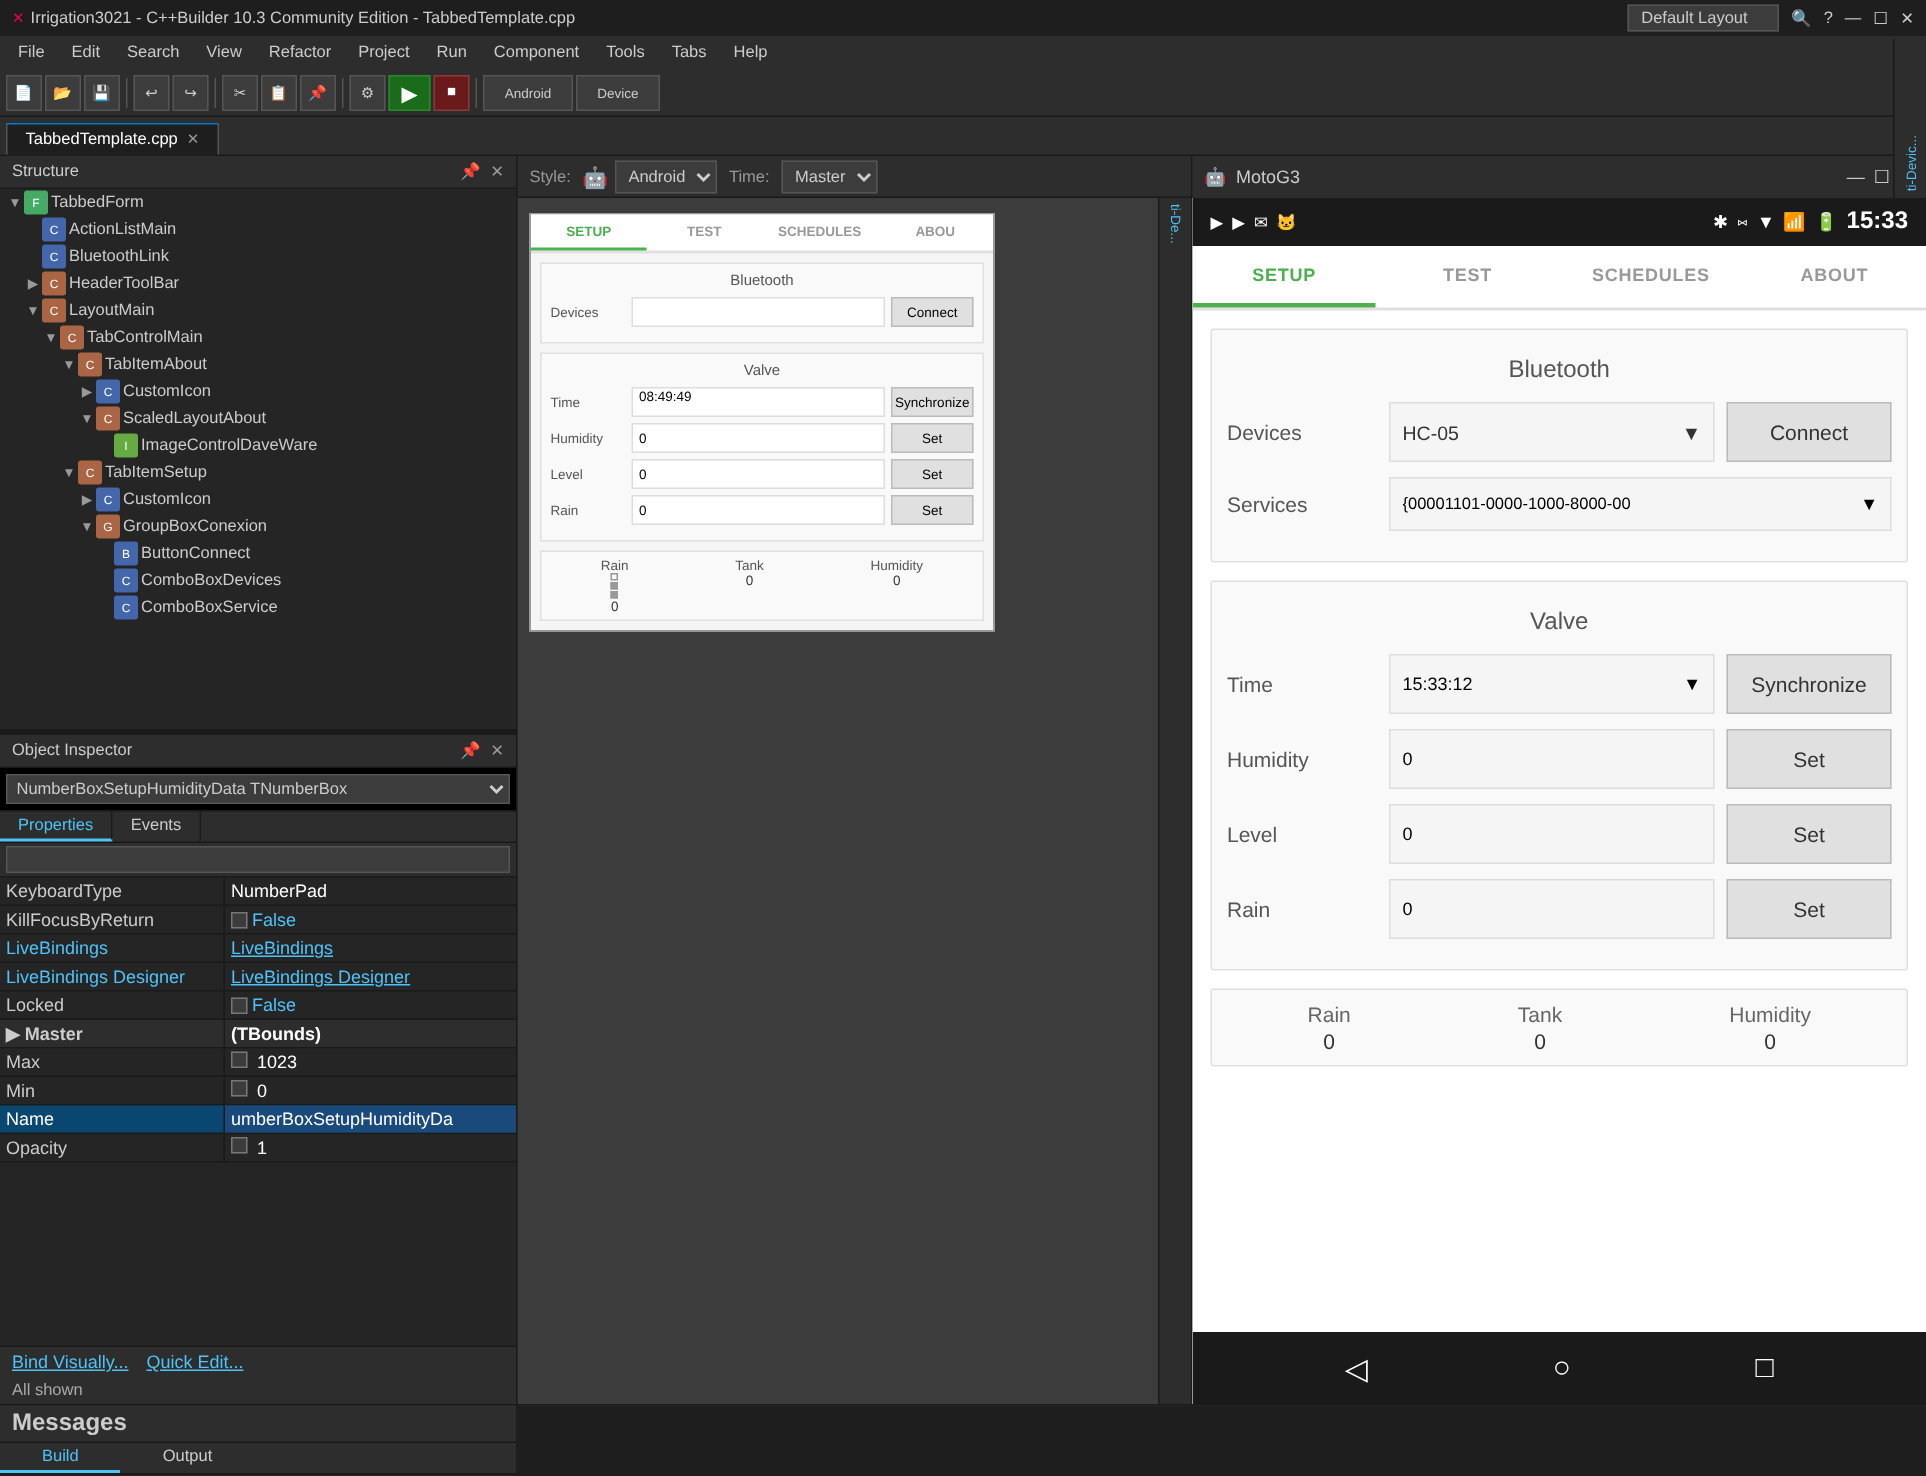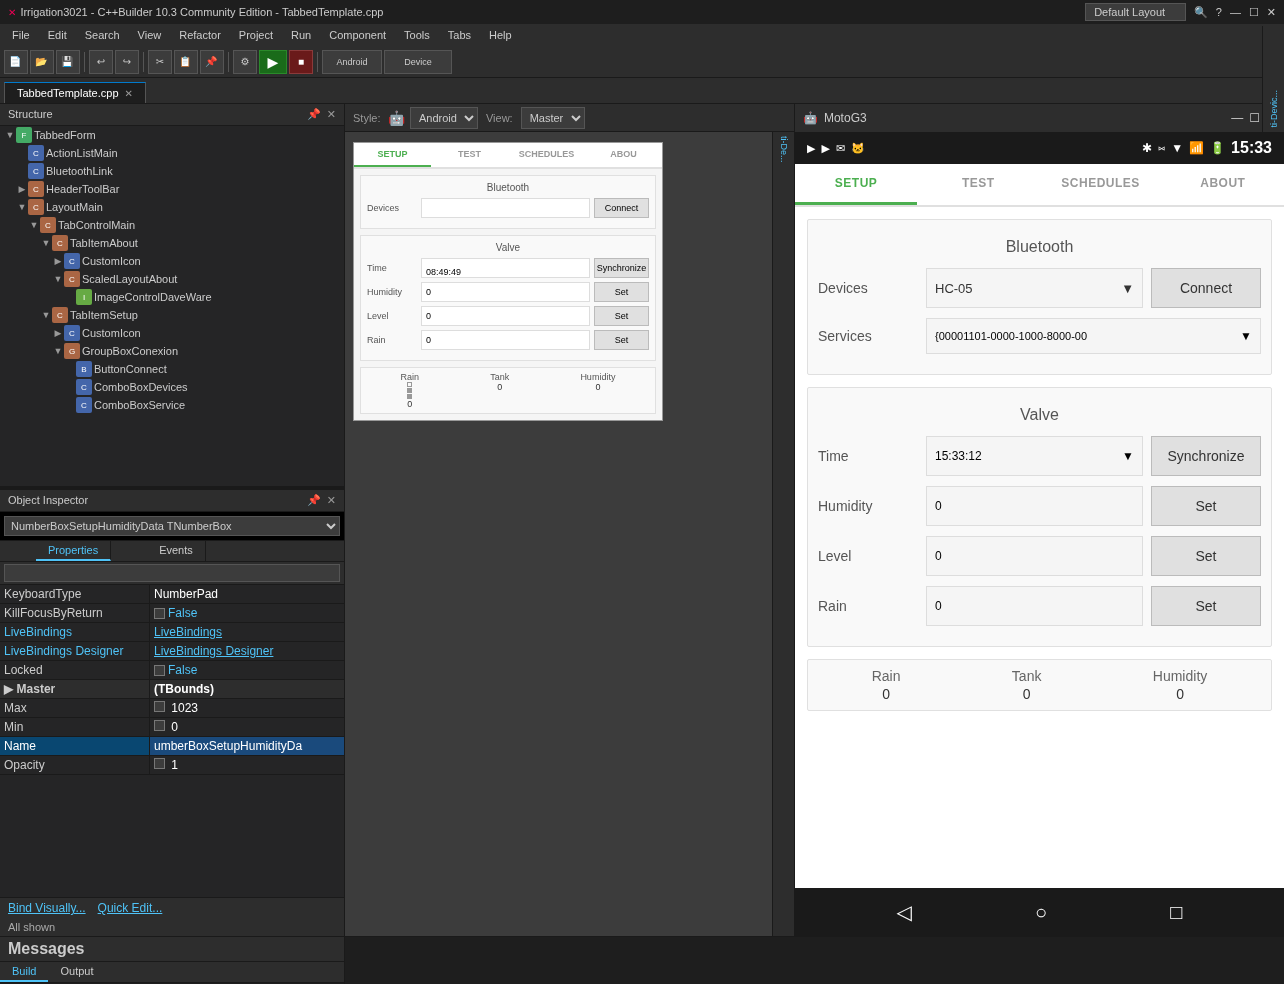--- a/index.html
+++ b/index.html
@@ -162,21 +162,20 @@
       display: flex;
       background: #2d2d2d;
       border-bottom: 1px solid #1a1a1a;
     }
     .oi-tab {
       padding: 3px 12px;
       font-size: 11px;
       color: #ccc;
       cursor: pointer;
       border-right: 1px solid #1a1a1a;
-      margin-left: 36px;
     }
     .oi-tab.active { color: #4fc3f7; border-bottom: 2px solid #4fc3f7; }
     .oi-search {
       padding: 2px 4px;
       background: #2d2d2d;
       border-bottom: 1px solid #1a1a1a;
       display: flex; align-items: center;
     }
     .oi-search input {
       flex: 1;
@@ -425,21 +424,21 @@
       color: #ccc;
       border-bottom: 1px solid #1a1a1a;
       font-weight: bold;
     }
     .messages-tabs {
       display: flex;
       background: #2d2d2d;
       border-bottom: 1px solid #1a1a1a;
     }
     .messages-tab {
-      padding: 3px 12px;
+      padding: 3px 28px;
       font-size: 11px;
       color: #ccc;
       cursor: pointer;
     }
     .messages-tab.active { color: #4fc3f7; border-bottom: 2px solid #4fc3f7; }
     .messages-content {
       flex: 1;
       overflow-y: auto;
       padding: 4px 6px;
       font-size: 11px;
@@ -502,21 +501,21 @@
   <div class="toolbar-sep"></div>
   <div class="toolbar-btn">✂</div>
   <div class="toolbar-btn">📋</div>
   <div class="toolbar-btn">📌</div>
   <div class="toolbar-sep"></div>
   <div class="toolbar-btn">⚙</div>
   <div class="toolbar-btn toolbar-run">▶</div>
   <div class="toolbar-btn" style="background:#6a1a1a;border-color:#8a3a3a;color:#fff;">■</div>
   <div class="toolbar-sep"></div>
   <div class="toolbar-btn" style="width:60px;font-size:9px;">Android</div>
-  <div class="toolbar-btn" style="width:68px;font-size:9px;">Device</div>
+  <div class="toolbar-btn" style="width:56px;font-size:9px;">Device</div>
 </div>
 
 <div class="file-tabs">
   <div class="file-tab active">
     <span>TabbedTemplate.cpp</span>
     <span class="file-tab-close">✕</span>
   </div>
 </div>
 
 <div class="main-area">
@@ -724,21 +723,21 @@
   <div class="center-area">
 
     <div class="designer-toolbar">
       <span class="designer-label">Style:</span>
       <div style="display:flex;align-items:center;gap:4px;">
         <span style="color:#4caf50;font-size:14px;">🤖</span>
         <select class="designer-select">
           <option>Android</option>
         </select>
       </div>
-      <span class="designer-label">View:</span>
+      <span class="designer-label">Time:</span>
       <select class="designer-select">
         <option>Master</option>
       </select>
     </div>
 
     <div class="editor-main">
 
       <div class="android-preview-small" style="font-family:Arial,sans-serif;">
 
         <div style="display:flex;background:#fff;border-bottom:2px solid #e0e0e0;">
@@ -754,21 +753,21 @@
             <span style="font-size:9px;color:#555;width:50px;">Devices</span>
             <div style="flex:1;height:20px;border:1px solid #ddd;background:#fff;display:flex;align-items:center;padding:0 4px;"></div>
             <div style="width:55px;height:20px;background:#e0e0e0;border:1px solid #bbb;display:flex;align-items:center;justify-content:center;font-size:9px;cursor:pointer;">Connect</div>
           </div>
         </div>
 
         <div style="background:#f9f9f9;border:1px solid #e0e0e0;margin:6px;padding:6px;">
           <div style="text-align:center;font-size:10px;color:#555;margin-bottom:5px;">Valve</div>
           <div style="display:flex;align-items:center;gap:4px;margin-bottom:4px;">
             <span style="font-size:9px;color:#555;width:50px;">Time</span>
-            <div style="flex:1;height:20px;border:1px solid #ddd;background:#fff;display:flex;align-items:flex-end;padding:0 4px;font-size:9px;">
+            <div style="flex:1;height:20px;border:1px solid #ddd;background:#fff;display:flex;align-items:flex-start;padding:0 4px;font-size:9px;">
               <span>08:49:49</span>
             </div>
             <div style="width:55px;height:20px;background:#e0e0e0;border:1px solid #bbb;display:flex;align-items:center;justify-content:center;font-size:9px;cursor:pointer;">Synchronize</div>
           </div>
           <div style="display:flex;align-items:center;gap:4px;margin-bottom:4px;">
             <span style="font-size:9px;color:#555;width:50px;">Humidity</span>
             <div style="flex:1;height:20px;border:1px solid #ddd;background:#fff;display:flex;align-items:center;padding:0 4px;font-size:9px;">
               <span>0</span>
             </div>
             <div style="width:55px;height:20px;background:#e0e0e0;border:1px solid #bbb;display:flex;align-items:center;justify-content:center;font-size:9px;cursor:pointer;">Set</div>

